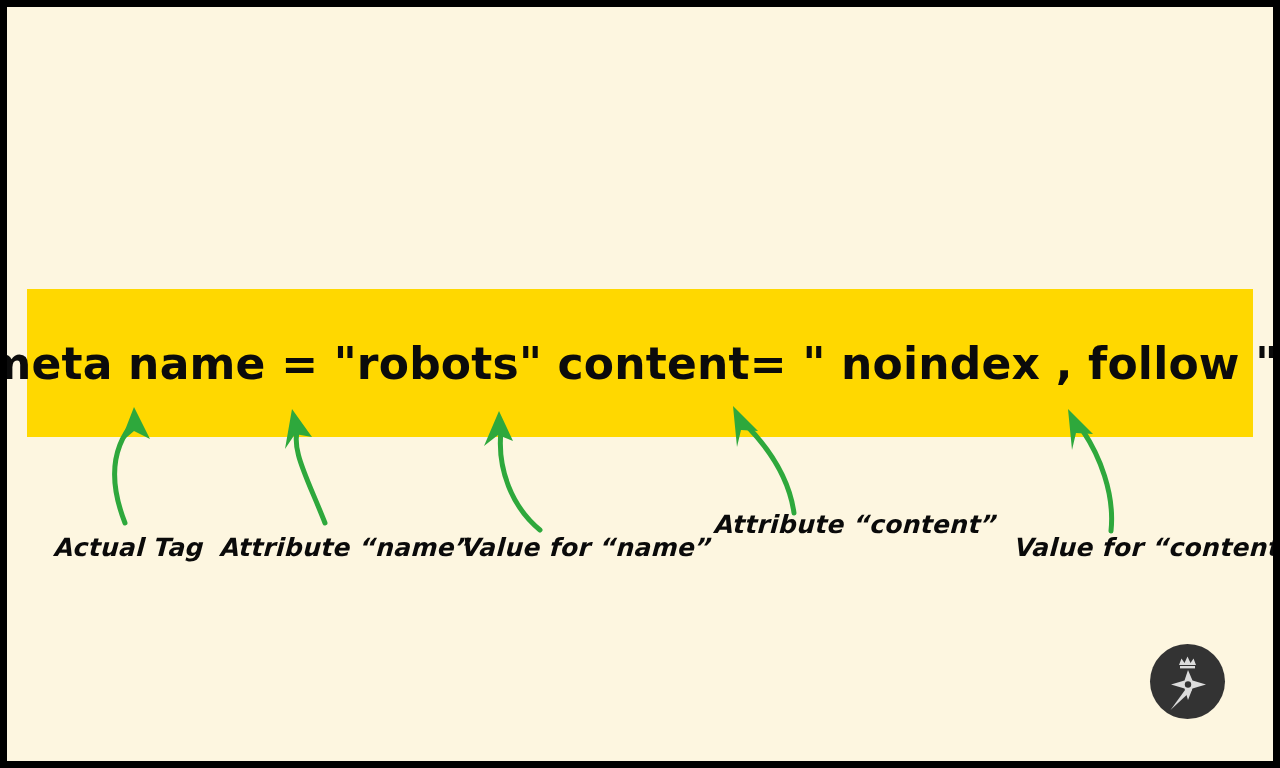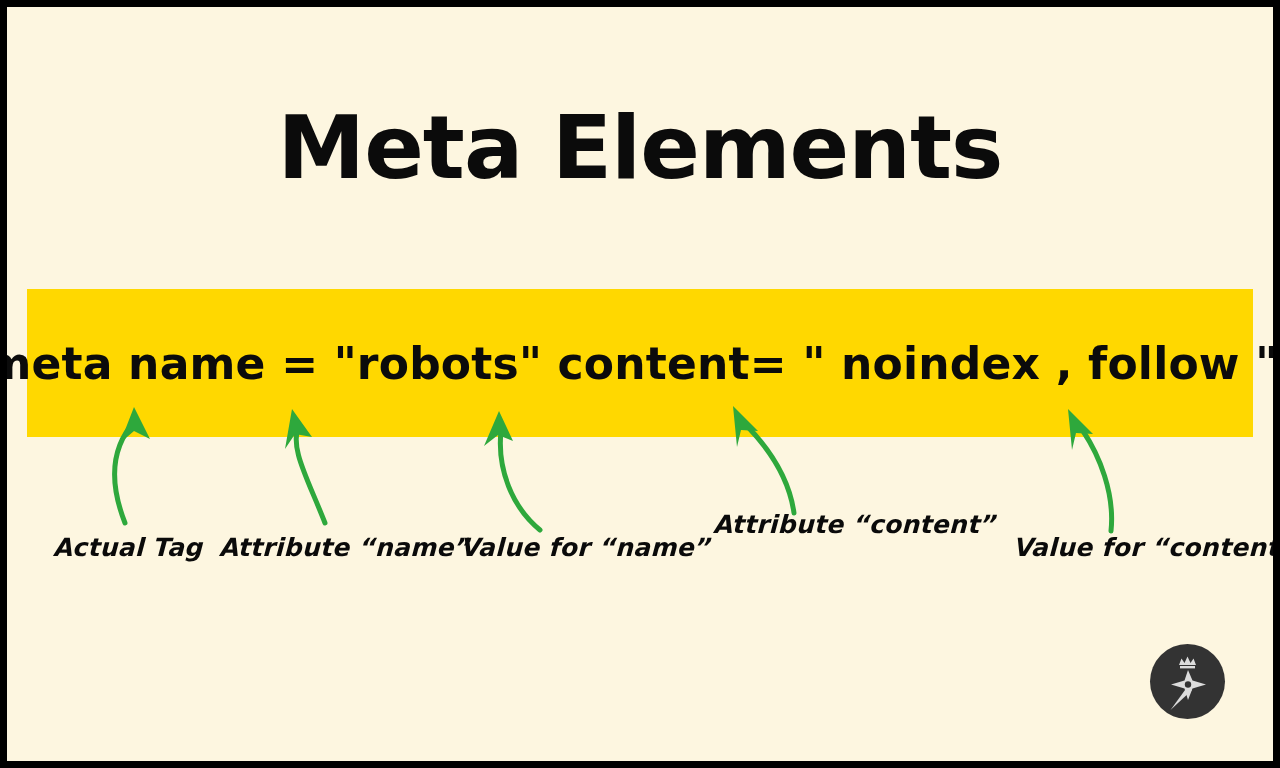--- a/index.html
+++ b/index.html
@@ -127,21 +127,20 @@
     left: 0;
     top: 0;
   }
 </style>
 </head>
 <body>
 
 <div id="slide">
   <div id="surface">
 
-    <div id="title">Meta Elements</div>
 
     <div id="code-bar">
       <div id="code-text">&lt; meta name = "robots" content= " noindex , follow " /&gt;</div>
     </div>
 
     <svg id="arrows" viewBox="0 0 1266 754" width="1266" height="754">
       <defs></defs>
 
       <g>
         <path d="M 118 516 C 100 470 106 438 128 414" fill="none" stroke="#2EA83C" stroke-width="5" stroke-linecap="round"></path>

